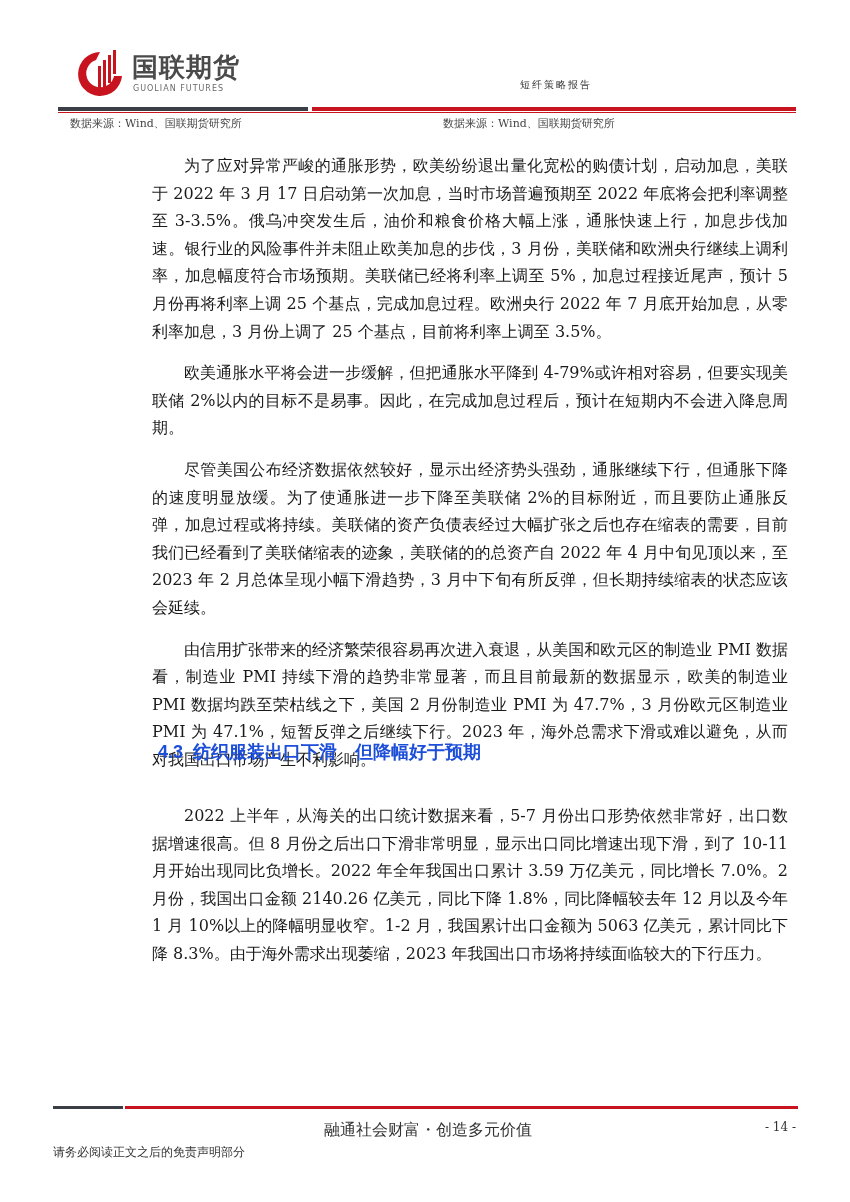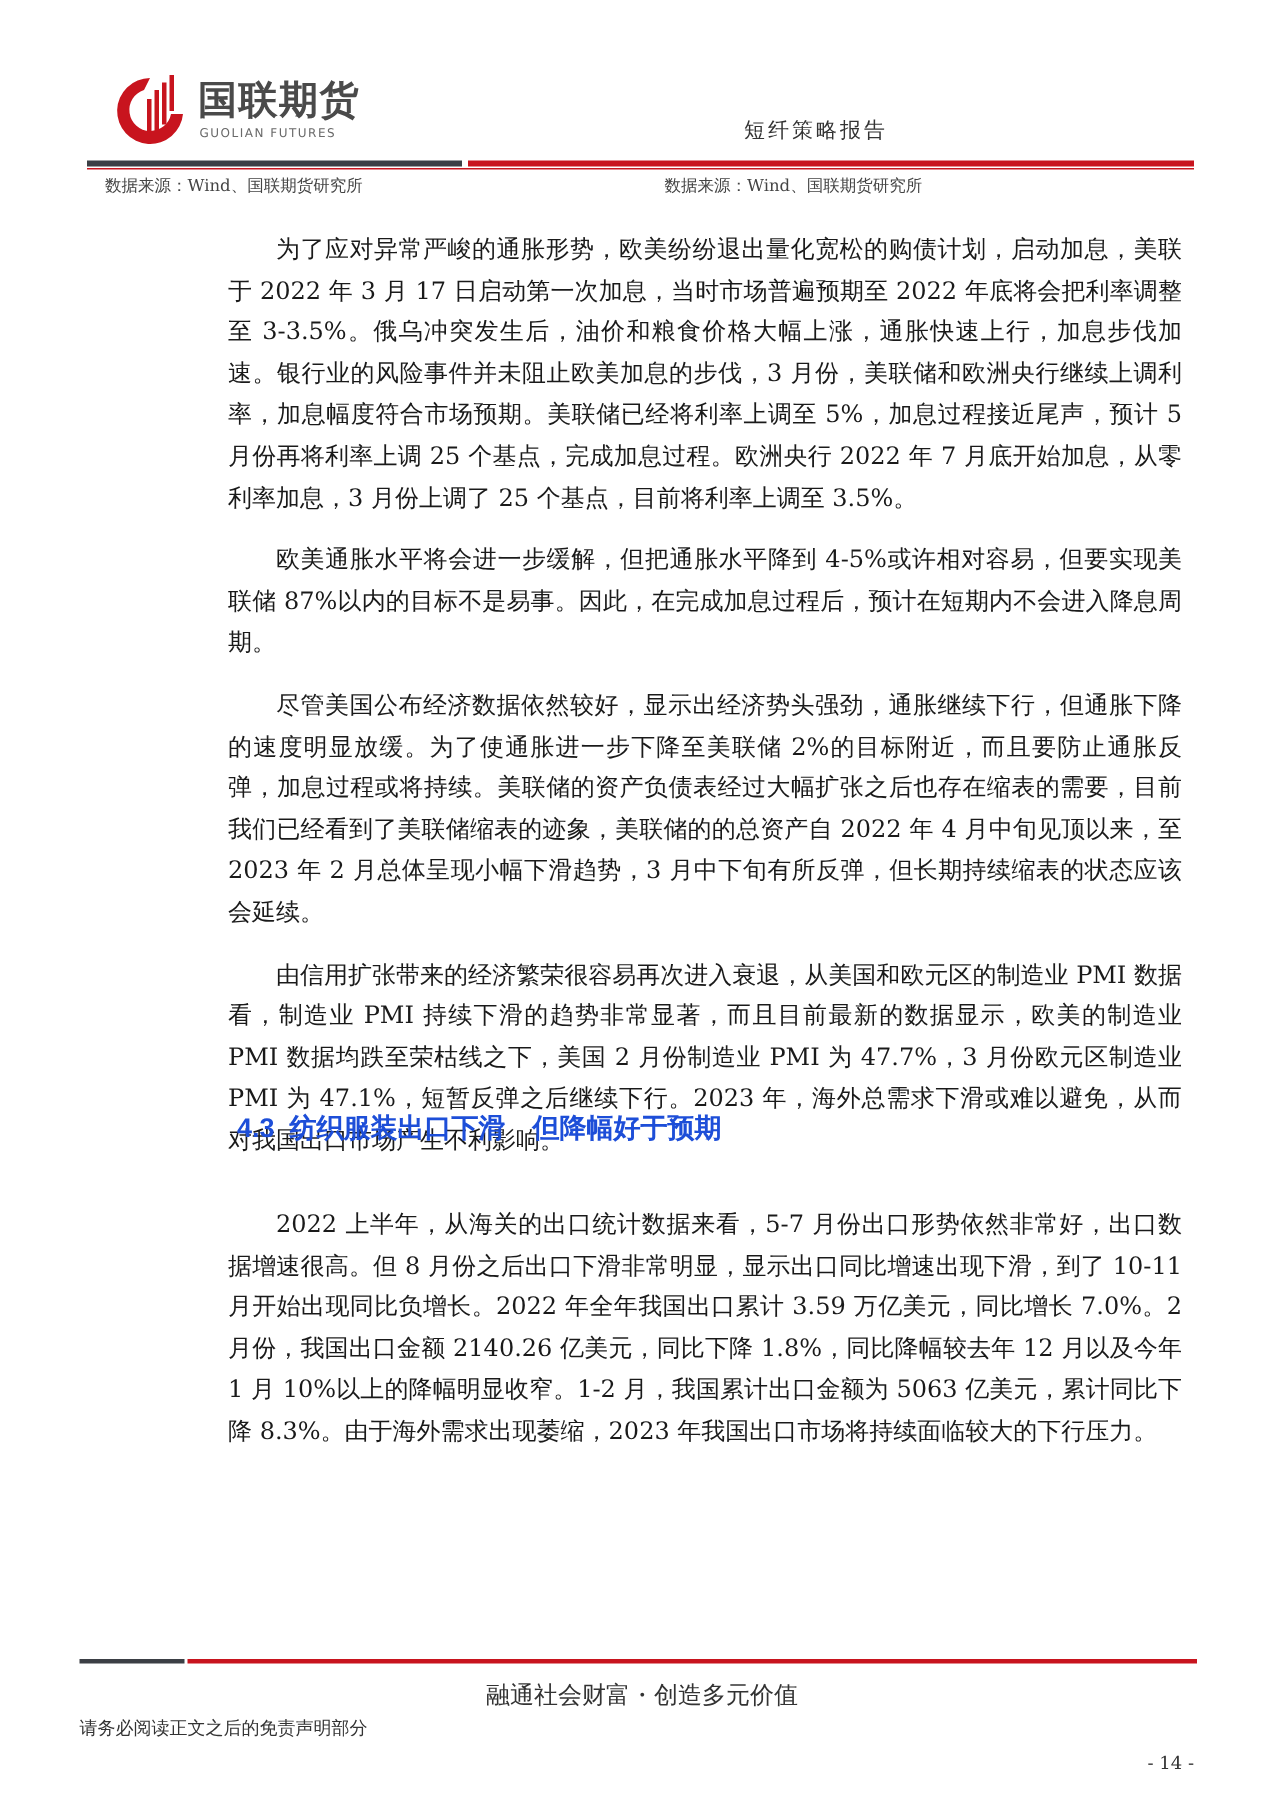--- a/index.html
+++ b/index.html
@@ -5,21 +5,21 @@
     html, body { margin: 0; padding: 0; background: #ffffff; }
     body { width: 850px; height: 1202px; position: relative; overflow: hidden;
            font-family: "DejaVu Serif", "Liberation Serif", serif; color: #1a1a1a; }
 
     .header { position: absolute; left: 0; top: 0; width: 678px; height: 130px; }
     .logo { position: absolute; left: 74px; top: 48px; width: 52px; height: 50px; }
     .brand-cn { position: absolute; left: 132px; top: 52px; font-family: "DejaVu Sans", sans-serif;
                 font-size: 26px; font-weight: bold; color: #4a4a4a; letter-spacing: 1px; line-height: 30px; }
     .brand-en { position: absolute; left: 133px; top: 84px; font-family: "DejaVu Sans", sans-serif;
                 font-size: 8px; color: #6a6a6a; letter-spacing: 1px; }
-    .report-type { position: absolute; right: 86px; top: 78px; font-size: 14px; color: #333; letter-spacing: 2px; }
+    .report-type { position: absolute; right: 86px; top: 78px; font-size: 10px; color: #333; letter-spacing: 2px; }
 
     .hl-dark { position: absolute; left: 58px; top: 107px; width: 250px; height: 4px; background: #3b3f45; }
     .hl-red  { position: absolute; left: 312px; top: 107px; width: 484px; height: 4px; background: #c8141e; }
     .hl-red-thin { position: absolute; left: 58px; top: 112px; width: 738px; height: 1px; background: #c8141e; }
 
     .source { position: absolute; top: 116px; font-size: 11px; color: #444; }
     .source.left { left: 70px; }
     .source.right { left: 443px; }
 
     .body-text { position: absolute; left: 140px; width: 660px; top: 140px;
@@ -31,21 +31,21 @@
                      font-weight: bold; font-family: Liberation Sans, sans-serif; }
     .section-title .num { margin-right: 10px; }
 
     .body-text-2 { position: absolute; left: 140px; width: 660px; top: 790px;
                    font-size: 16px; line-height: 27.6px; text-align: justify; }
 
     .fl-dark { position: absolute; left: 53px; top: 1106px; width: 70px; height: 3px; background: #3b3f45; }
     .fl-red  { position: absolute; left: 125px; top: 1106px; width: 673px; height: 3px; background: #c8141e; }
     .footer-left  { position: absolute; left: 53px; top: 1144px; font-size: 12px; color: #333; }
     .footer-center{ position: absolute; left: 283px; width: 290px; text-align: center; top: 1120px; font-size: 16px; color: #333; }
-    .footer-right { position: absolute; right: 54px; top: 1120px; font-size: 12px; color: #333; margin-top: 48px; }
+    .footer-right { position: absolute; right: 54px; top: 1120px; font-size: 12px; color: #333; }
   </style>
 </head>
 <body>
 
 <div class="header">
   <div class="logo">
     <svg width="52" height="50" viewBox="0 0 52 50">
       <path d="M26 4 A22 22 0 1 0 48 28 L40 28 A14 14 0 1 1 22 12 Z" fill="#c8141e"></path>
       <rect x="24" y="18" width="3" height="24" fill="#c8141e"></rect>
       <rect x="29" y="12" width="3" height="30" fill="#c8141e"></rect>
@@ -60,21 +60,21 @@
   <div class="hl-dark"></div>
   <div class="hl-red"></div>
   <div class="hl-red-thin"></div>
 
   <div class="source left">数据来源：Wind、国联期货研究所</div>
   <div class="source right">数据来源：Wind、国联期货研究所</div>
 </div>
 
 <div class="body-text">
   <p class="para">为了应对异常严峻的通胀形势，欧美纷纷退出量化宽松的购债计划，启动加息，美联于 2022 年 3 月 17 日启动第一次加息，当时市场普遍预期至 2022 年底将会把利率调整至 3-3.5%。俄乌冲突发生后，油价和粮食价格大幅上涨，通胀快速上行，加息步伐加速。银行业的风险事件并未阻止欧美加息的步伐，3 月份，美联储和欧洲央行继续上调利率，加息幅度符合市场预期。美联储已经将利率上调至 5%，加息过程接近尾声，预计 5 月份再将利率上调 25 个基点，完成加息过程。欧洲央行 2022 年 7 月底开始加息，从零利率加息，3 月份上调了 25 个基点，目前将利率上调至 3.5%。</p>
-  <p class="para">欧美通胀水平将会进一步缓解，但把通胀水平降到 4-5%或许相对容易，但要实现美联储 87%以内的目标不是易事。因此，在完成加息过程后，预计在短期内不会进入降息周期。</p>
+  <p class="para">欧美通胀水平将会进一步缓解，但把通胀水平降到 4-79%或许相对容易，但要实现美联储 2%以内的目标不是易事。因此，在完成加息过程后，预计在短期内不会进入降息周期。</p>
   <p class="para">尽管美国公布经济数据依然较好，显示出经济势头强劲，通胀继续下行，但通胀下降的速度明显放缓。为了使通胀进一步下降至美联储 2%的目标附近，而且要防止通胀反弹，加息过程或将持续。美联储的资产负债表经过大幅扩张之后也存在缩表的需要，目前我们已经看到了美联储缩表的迹象，美联储的的总资产自 2022 年 4 月中旬见顶以来，至 2023 年 2 月总体呈现小幅下滑趋势，3 月中下旬有所反弹，但长期持续缩表的状态应该会延续。</p>
   <p class="para">由信用扩张带来的经济繁荣很容易再次进入衰退，从美国和欧元区的制造业 PMI 数据看，制造业 PMI 持续下滑的趋势非常显著，而且目前最新的数据显示，欧美的制造业 PMI 数据均跌至荣枯线之下，美国 2 月份制造业 PMI 为 47.7%，3 月份欧元区制造业 PMI 为 47.1%，短暂反弹之后继续下行。2023 年，海外总需求下滑或难以避免，从而对我国出口市场产生不利影响。</p>
 </div>
 
 <div class="section-title">
   <span class="num">4.3</span><span>纺织服装出口下滑　但降幅好于预期</span>
 </div>
 
 <div class="body-text-2">
   <p class="para">2022 上半年，从海关的出口统计数据来看，5-7 月份出口形势依然非常好，出口数据增速很高。但 8 月份之后出口下滑非常明显，显示出口同比增速出现下滑，到了 10-11 月开始出现同比负增长。2022 年全年我国出口累计 3.59 万亿美元，同比增长 7.0%。2 月份，我国出口金额 2140.26 亿美元，同比下降 1.8%，同比降幅较去年 12 月以及今年 1 月 10%以上的降幅明显收窄。1-2 月，我国累计出口金额为 5063 亿美元，累计同比下降 8.3%。由于海外需求出现萎缩，2023 年我国出口市场将持续面临较大的下行压力。</p>

